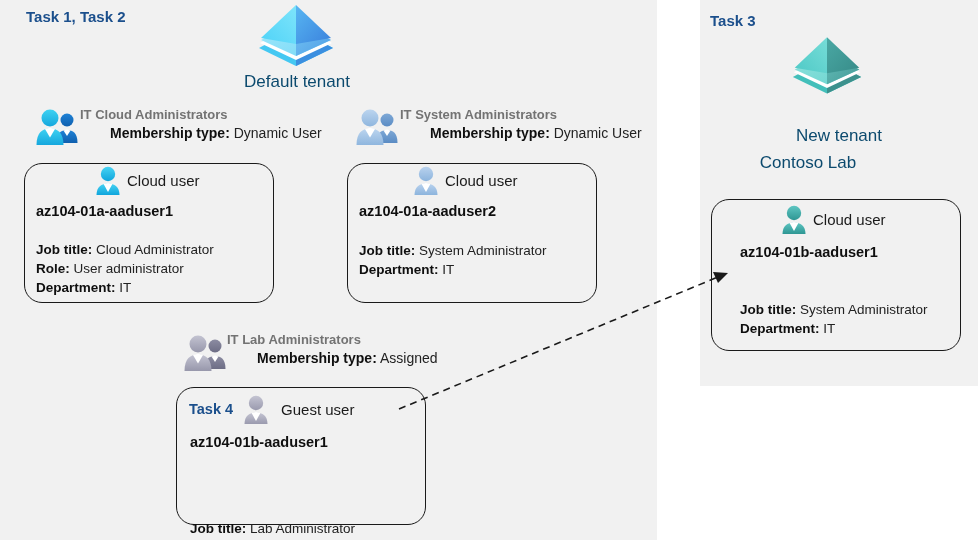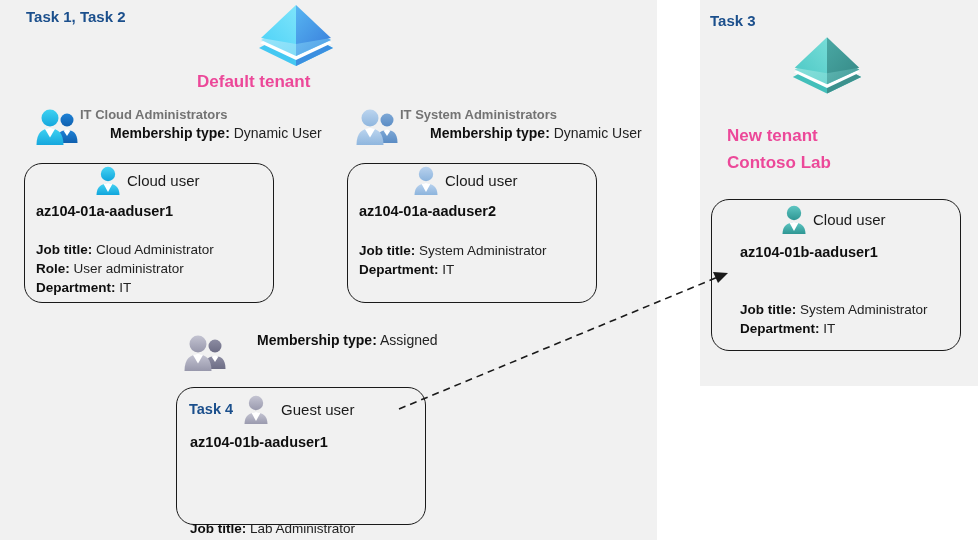--- a/index.html
+++ b/index.html
@@ -23,23 +23,24 @@
   .task-label {
     position: absolute;
     font-weight: bold;
     font-size: 15px;
     color: #1b4f8c;
     white-space: nowrap;
   }
 
   .tenant-title {
     position: absolute;
-    font-weight: bold;
+    font-weight: normal;
     font-size: 17px;
-    color: #ec4899;
+    color: #0c4a6e;
+    text-align: center;
     white-space: nowrap;
   }
 
   .group-head {
     position: absolute;
     white-space: nowrap;
   }
   .group-head .gname {
     display: block;
     font-weight: bold;
@@ -161,21 +162,21 @@
   </defs>
   <polygon points="39,26 76,46 39,64 2,46" fill="#43bfba"></polygon>
   <polygon points="39,26 76,46 39,64" fill="#3c918d"></polygon>
   <polygon points="39,22 75,41 39,58 3,41" fill="#ffffff"></polygon>
   <polygon points="39,20 74,38 39,54 4,38" fill="url(#ttBL)"></polygon>
   <polygon points="39,20 74,38 39,54" fill="url(#ttBR)"></polygon>
   <polygon points="39,3 39,42 4,36" fill="url(#ttL)"></polygon>
   <polygon points="39,3 39,42 74,36" fill="url(#ttR)"></polygon>
 </svg>
 <div class="tenant-title" style="left:727px; top:126px; width:224px;">New  tenant</div>
-<div class="tenant-title" style="left:727px; top:153px; width:224px;">Contoso Lab</div>
+<div class="tenant-title" style="left:696px; top:153px; width:224px;">Contoso Lab</div>
 
 <svg class="deco" style="left:35px; top:107px;" width="44" height="40" viewBox="0 0 44 40">
   <defs>
     <linearGradient id="gc1" x1="0" y1="0" x2="0" y2="1">
       <stop offset="0" stop-color="#3fd2f2"></stop>
         <stop offset="1" stop-color="#15a7dd"></stop>
     </linearGradient>
     <linearGradient id="gc2" x1="0" y1="0" x2="0" y2="1">
       <stop offset="0" stop-color="#1f82d6"></stop>
         <stop offset="1" stop-color="#0f5fae"></stop>
@@ -273,20 +274,21 @@
     </linearGradient>
   </defs>
   <circle cx="32" cy="13" r="6.5" fill="url(#gl2)"></circle>
   <path d="M21.5 36 C21.5 26 26 23 32 23 C38 23 42.5 26 42.5 36 Z" fill="url(#gl2)"></path>
   <path d="M28.5 23.5 L32 29 L35.5 23.5 L32 22.5 Z" fill="#ffffff"></path>
   <circle cx="15" cy="11" r="8.5" fill="url(#gl1)"></circle>
   <path d="M1.5 38 C1.5 25.5 7.5 21.5 15 21.5 C22.5 21.5 28.5 25.5 28.5 38 Z" fill="url(#gl1)"></path>
   <path d="M10 22 L15 30.5 L20 22 L15 20.7 Z" fill="#ffffff"></path>
 </svg>
 <div class="group-head" style="left:227px; top:331px;">
+  <span class="gname">IT Lab Administrators</span>
   <span class="gmem"><b>Membership type:</b> <span>Assigned</span></span>
 </div>
 
 <div class="card" style="left:176px; top:387px; width:250px; height:138px;"></div>
 <div class="card-head" style="left:189px; top:394px;">
   <span class="tasktag">Task 4</span>
   <svg width="26" height="30" viewBox="0 0 26 30">
     <defs>
       <linearGradient id="ug1" x1="0" y1="0" x2="0" y2="1">
         <stop offset="0" stop-color="#c4c4d2"></stop>

